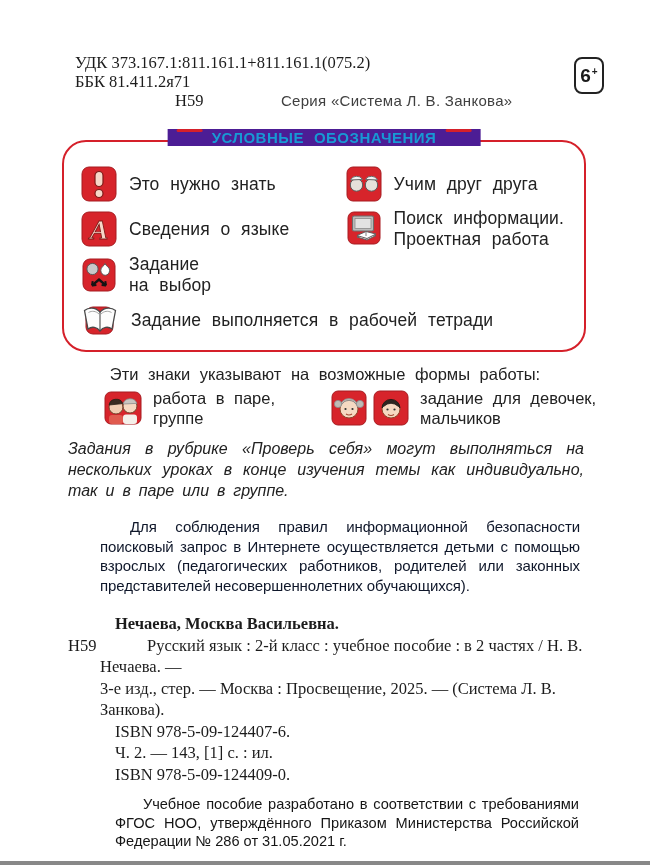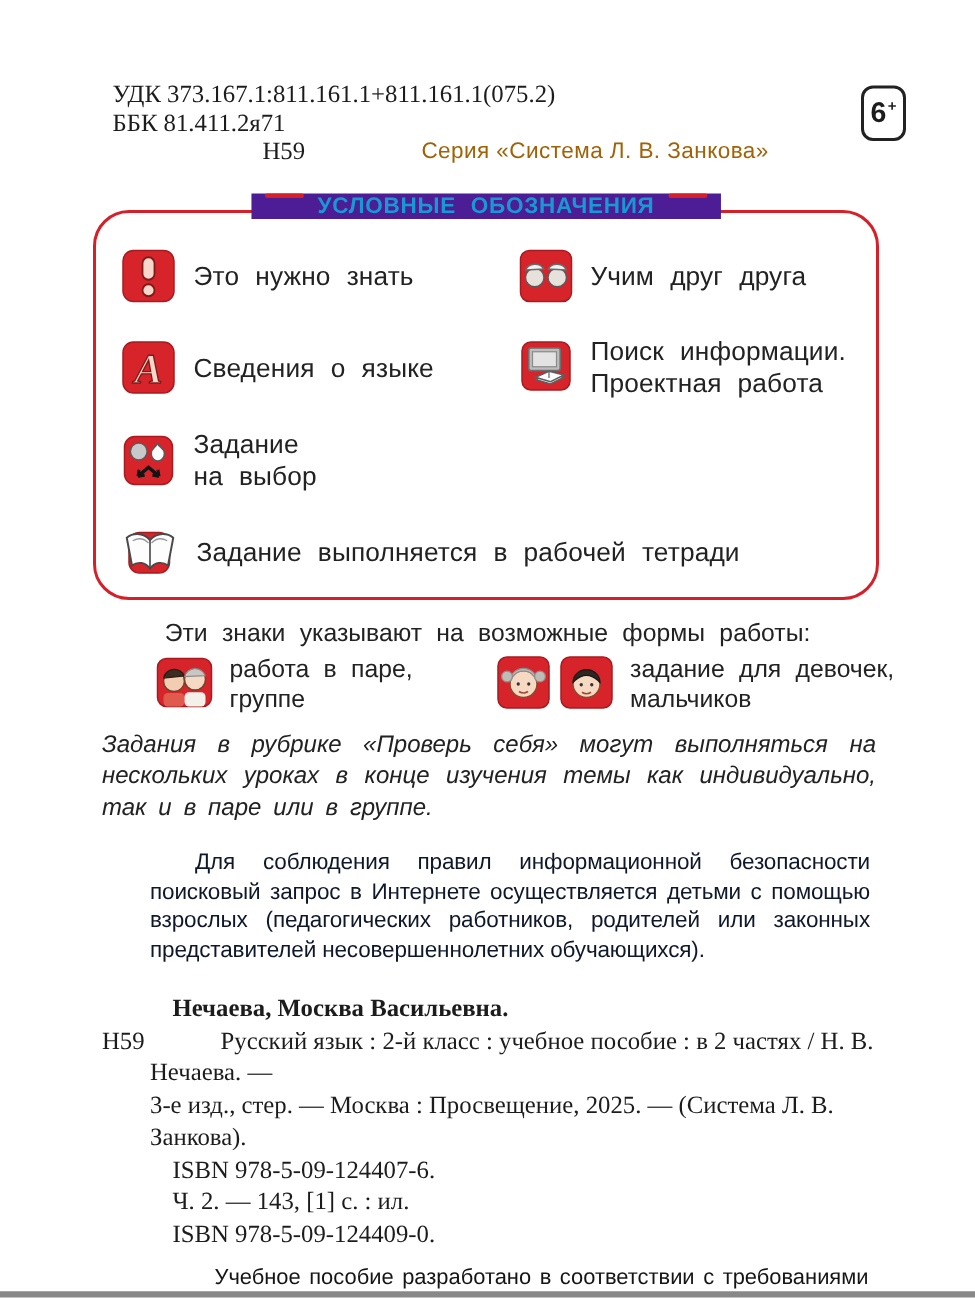--- a/index.html
+++ b/index.html
@@ -16,21 +16,21 @@
   .sans{font-family:"Liberation Sans",sans-serif;}
   .preline{white-space:pre-line;}
   .just{text-align:justify;}
 
   
   .top-block{padding-top:53px;margin-left:75px;font-size:16.5px;line-height:19px;}
   .code-series-row{display:flex;margin-left:100px;margin-top:0px;font-size:16.5px;line-height:19px;}
   .code-series-row .series{
     flex:1;text-align:center;
     font-family:"Liberation Sans",sans-serif;
-    font-size:15px;color:#a16207;letter-spacing:.3px;
+    font-size:15px;color:#404040;letter-spacing:.3px;
     margin-right:60px;
   }
   .age-badge{
     position:absolute;top:57px;right:46px;
     width:26px;height:33px;
     border:2.2px solid #222;border-radius:8px;
     display:flex;align-items:center;justify-content:center;
     font-family:"Liberation Sans",sans-serif;font-weight:bold;font-size:19px;
   }
   .age-badge sup{font-size:10px;margin-left:1px;margin-top:-8px;}
@@ -49,37 +49,37 @@
     position:absolute;top:-13px;left:50%;transform:translateX(-50%);
     background:#4c1d95;padding:0 9px;
     font-family:"Liberation Sans",sans-serif;font-weight:bold;
     font-size:15px;letter-spacing:.5px;color:#1899d4;
     white-space:nowrap;word-spacing:.35em;
     display:flex;align-items:flex-start;gap:9px;
   }
   .legend-title::before,.legend-title::after{
     content:"";display:inline-block;width:26px;height:3px;background:#d5202a;border-radius:2px;
   }
-  .legend-grid{display:grid;grid-template-columns:54% 46%;row-gap:20px;}
+  .legend-grid{display:grid;grid-template-columns:54% 46%;row-gap:4px;}
   .legend-item{display:flex;align-items:center;gap:11px;min-height:40px;}
   .legend-item.full{grid-column:1 / span 2;}
   .legend-label{
     font-family:"Liberation Sans",sans-serif;
     font-size:17.5px;line-height:21px;color:#222;
     word-spacing:.33em;letter-spacing:.1px;
   }
   .icon-sq{flex:0 0 auto;display:block;}
 
   
   .forms-heading{
     margin:13px 40px 0 40px;text-align:center;
     font-size:16.5px;word-spacing:.3em;color:#222;
   }
   .forms-row{display:flex;margin-top:4px;margin-left:103px;}
-  .forms-item{display:flex;gap:10px;}
+  .forms-item{display:flex;align-items:center;gap:10px;}
   .forms-item + .forms-item{margin-left:55px;}
   .forms-label{font-size:16.5px;line-height:20px;word-spacing:.3em;color:#222;}
   .gender-icons{display:flex;gap:4px;}
 
   
   .proverka{
     margin:10px 66px 0 68px;
     font-size:16px;line-height:21px;word-spacing:.22em;color:#222;font-style:italic;
   }
   .safety{

